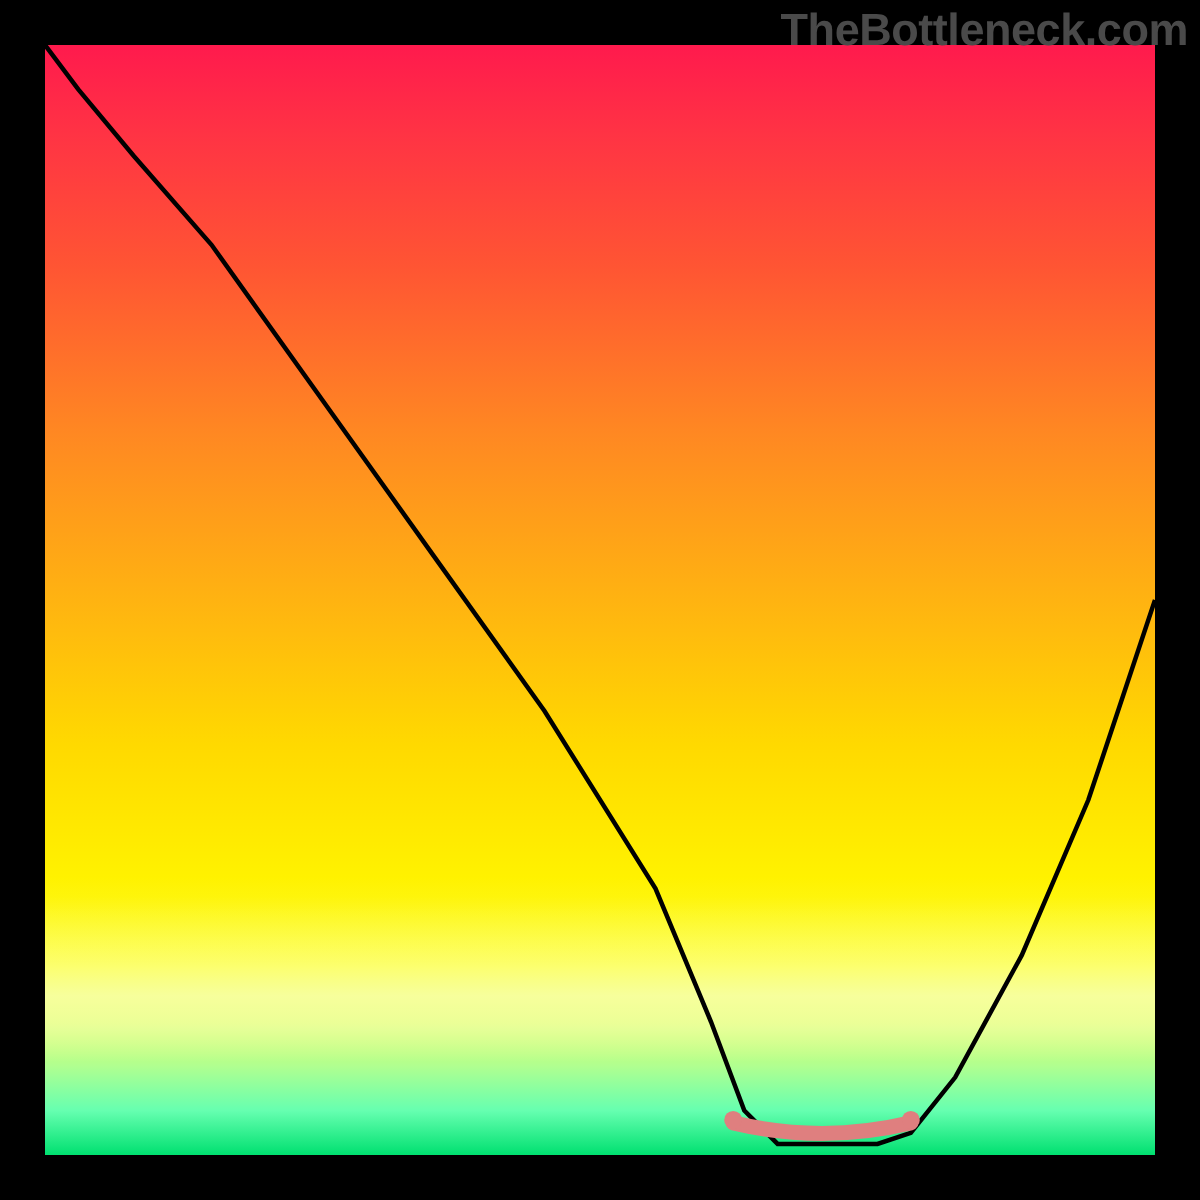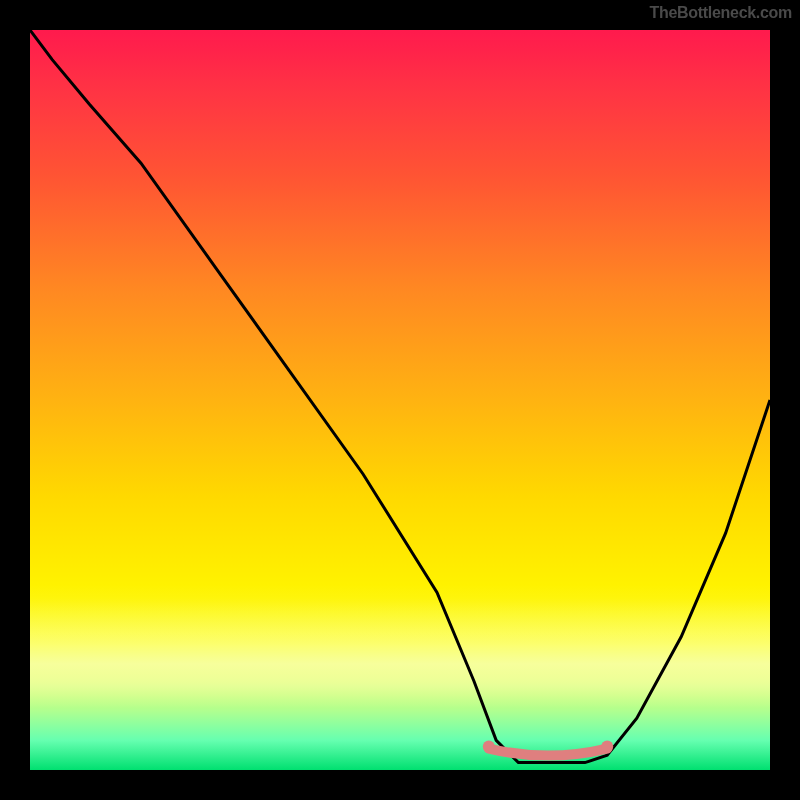--- a/index.html
+++ b/index.html
@@ -42,21 +42,21 @@
       rgba(255,255,220,0.55) 60%,
       rgba(255,255,230,0.35) 80%,
       rgba(255,255,230,0) 100%);
     pointer-events: none;
   }
   .attribution {
     position: absolute;
     top: 4px;
     right: 8px;
     font-family: Arial, Helvetica, sans-serif;
-    font-size: 16px;
+    font-size: 30px;
     font-weight: 600;
     color: #4a4a4a;
     letter-spacing: -0.3px;
   }
   svg.curve {
     position: absolute;
     left: 30px;
     top: 30px;
     width: 740px;
     height: 740px;

